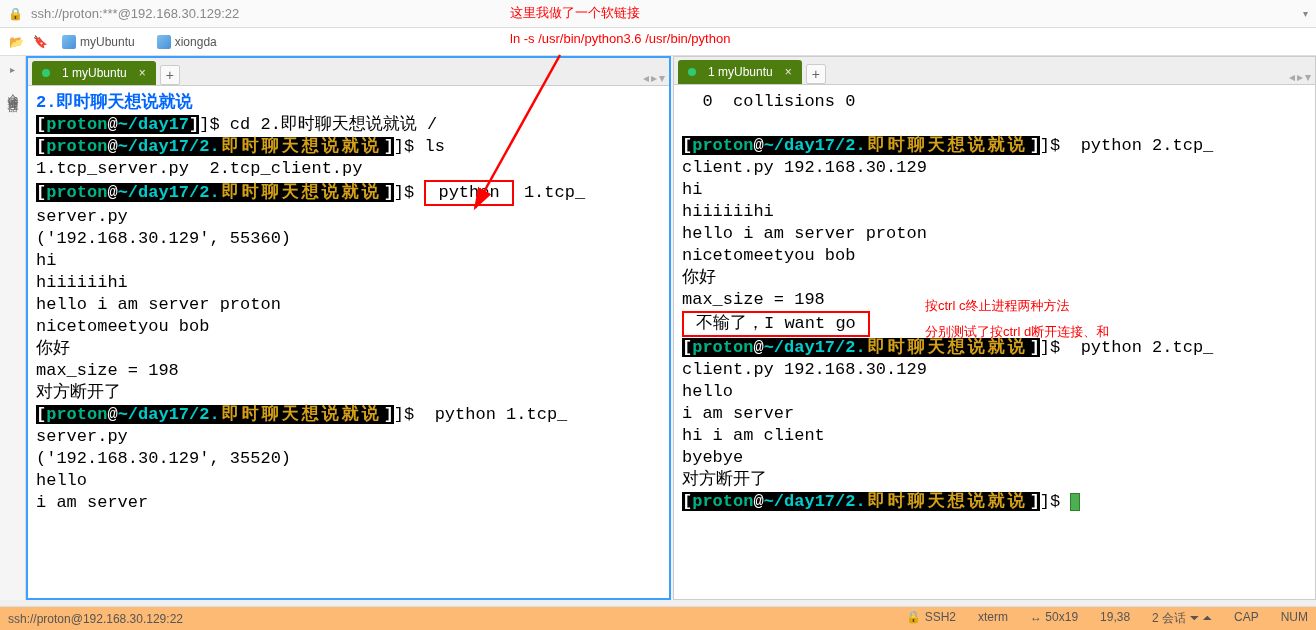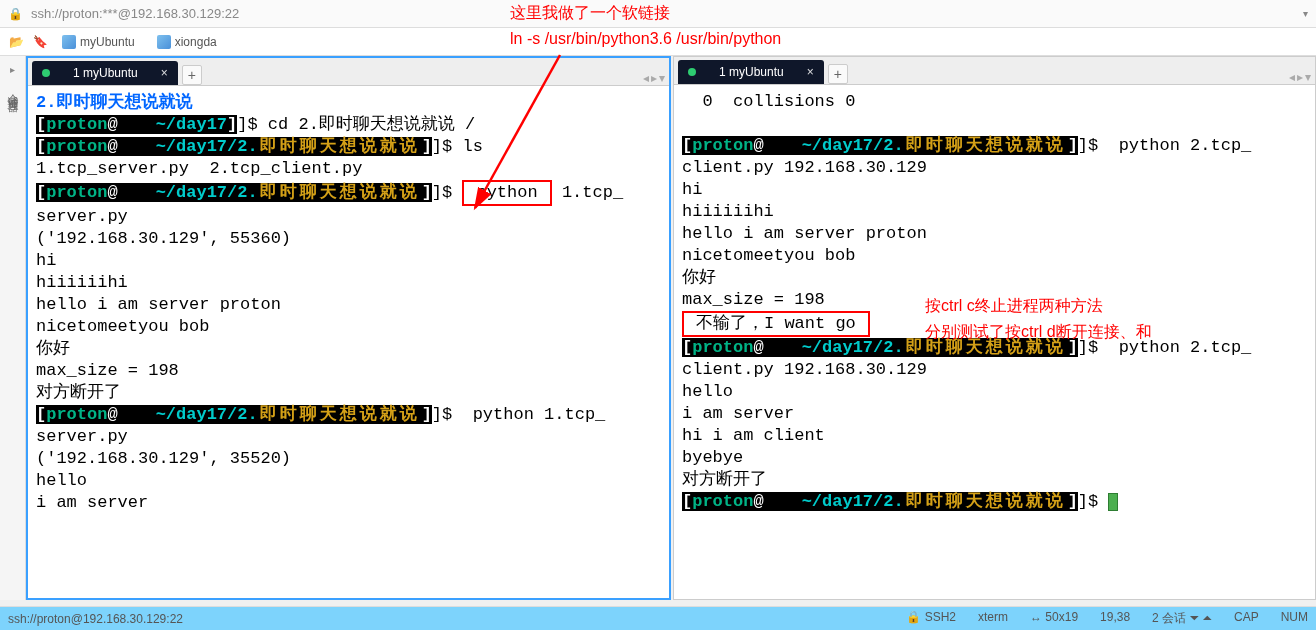--- a/index.html
+++ b/index.html
@@ -10,40 +10,40 @@
 .tb-icon { width:18px; height:18px; display:inline-flex; align-items:center; justify-content:center; font-size:12px; cursor:pointer; }
 .tab-item { display:inline-flex; align-items:center; gap:4px; padding:2px 6px; margin-right:4px; font-size:12px; color:#555; cursor:pointer; }
 .srv-icon { width:14px; height:14px; background:linear-gradient(135deg,#7ec0ee,#4a90d9); border-radius:2px; display:inline-block; }
 .main { position:relative; display:flex; height:544px; }
 .sidebar { width:26px; background:#f5f5f5; border-right:1px solid #ddd; display:flex; flex-direction:column; align-items:center; padding-top:8px; gap:10px; }
 .sidebar-label { writing-mode:vertical-rl; font-size:11px; color:#666; letter-spacing:2px; }
 .panes { flex:1; display:flex; gap:2px; }
 .pane { flex:1; background:#fff; display:flex; flex-direction:column; border:1px solid #ccc; }
 .pane-active { border:2px solid #3aa0ff; }
 .tabs { height:28px; background:#eee; display:flex; align-items:flex-end; border-bottom:1px solid #ccc; }
-.tab { height:24px; background:#0f172a; color:#fff; padding:0 10px; display:flex; align-items:center; gap:23px; font-size:12px; border-radius:3px 3px 0 0; margin-left:4px; cursor:pointer; }
+.tab { height:24px; background:#4d7c0f; color:#fff; padding:0 10px; display:flex; align-items:center; gap:12px; font-size:12px; border-radius:3px 3px 0 0; margin-left:4px; cursor:pointer; }
 .tab-dot { width:8px; height:8px; border-radius:50%; background:#2ecc71; }
 .tab-close { font-size:12px; opacity:.85; }
 .tabs .plus { width:20px; height:20px; margin-left:4px; display:flex; align-items:center; justify-content:center; background:#fafafa; border:1px solid #ccc; border-radius:2px; cursor:pointer; font-size:14px; color:#666; }
 .tabs .spacer { flex:1; }
 .tabs .nav { display:flex; gap:2px; padding-right:4px; color:#aaa; font-size:12px; }
 .term { flex:1; padding:6px 8px; font-family:Consolas,"Courier New",monospace; font-size:17px; line-height:22px; color:#000; white-space:pre-wrap; overflow:hidden; }
 .term .blue { color:#0066ff; font-weight:bold; }
 .term .user { color:#00b386; font-weight:bold; }
-.term .path { color:#00cccc; font-weight:bold;margin-left:38px; }
+.term .path { color:#00cccc; font-weight:bold; }
 .term .cnpath { color:#d4a017; background:#000; font-weight:bold; letter-spacing:3px; padding:0 2px;margin-top:29px; }
 .term .bracket { font-weight:bold; }
 .term .prompt-bg { background:#000; color:#fff; padding:0; }
 .term .prompt-bg .bracket { color:#fff; }
 .term .redbox { border:2px solid #ff0000; padding:0 12px; display:inline-block; }
 .term .cursor { display:inline-block; width:10px; height:18px; background:#4caf50; vertical-align:middle; border:1px solid #2e7d32; }
-.statusbar { position:absolute; bottom:0; left:0; right:0; height:24px; background:#7dd3fc; border-top:1px solid #ddd; display:flex; align-items:center; padding:6px 8px; color:#555; font-size:12px; }
+.statusbar { position:absolute; bottom:0; left:0; right:0; height:24px; background:#fdba74; border-top:1px solid #ddd; display:flex; align-items:center; padding:6px 8px; color:#555; font-size:12px; }
 .statusbar .sbr { display:flex; gap:22px; }
 .statusbar .sp { flex:1; }
-.annot { position:absolute; color:#ff0000; font-size:16px; line-height:26px; z-index:50; pointer-events:none; }
+.annot { position:absolute; color:#ff0000; font-size:13px; line-height:26px; z-index:50; pointer-events:none; }
 .annot-svg { position:absolute; z-index:49; pointer-events:none; }
 .dropdown-tri { position:absolute; right:8px; top:8px; font-size:10px; color:#888; cursor:pointer; }
 </style>
 </head>
 <body>
 
 <div class="titlebar">
   <span class="lock-icon">🔒</span>
   <span>ssh://proton:***@192.168.30.129:22</span>
 </div>

